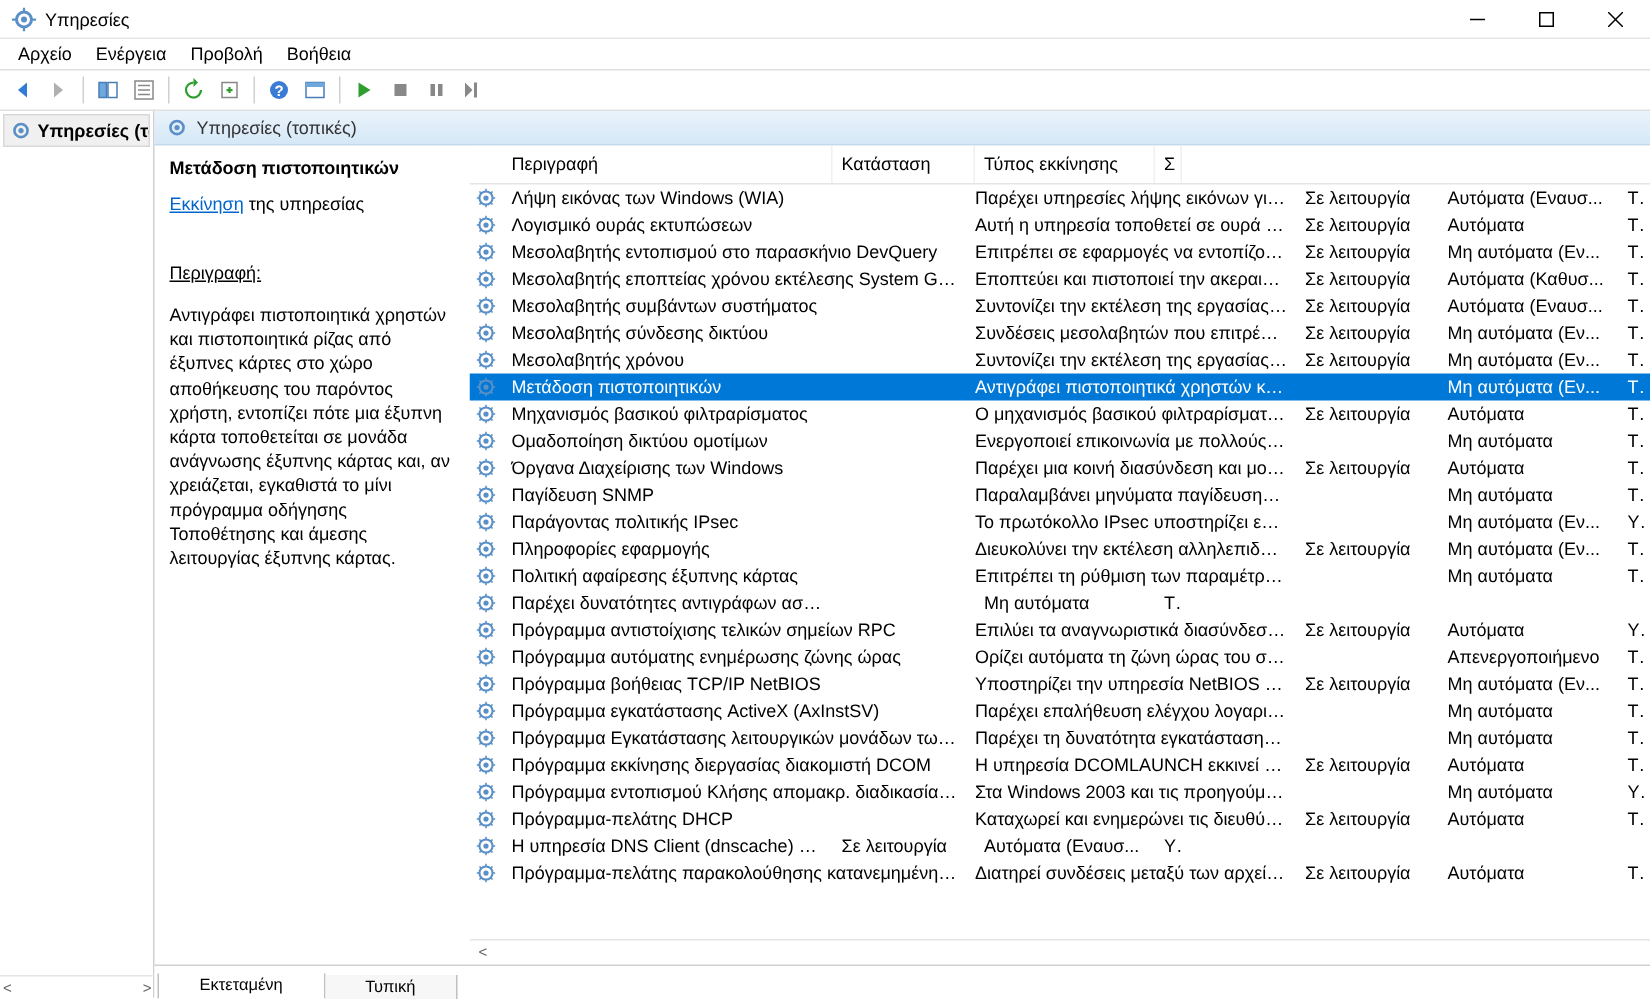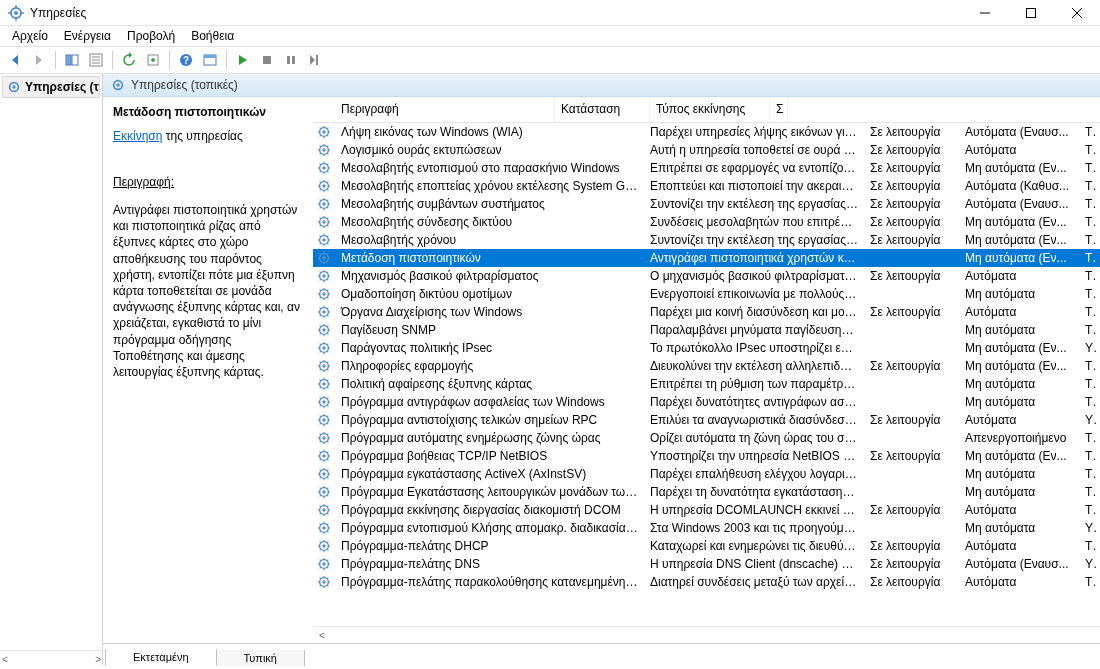--- a/index.html
+++ b/index.html
@@ -285,21 +285,21 @@
                     <line x1="8" y1="13" x2="8" y2="15"></line>
                     <line x1="1" y1="8" x2="3" y2="8"></line>
                     <line x1="13" y1="8" x2="15" y2="8"></line>
                     <line x1="3" y1="3" x2="4.5" y2="4.5"></line>
                     <line x1="11.5" y1="11.5" x2="13" y2="13"></line>
                     <line x1="3" y1="13" x2="4.5" y2="11.5"></line>
                     <line x1="11.5" y1="4.5" x2="13" y2="3"></line>
                   </g>
                 </svg>
               </div>
-              <div class="cell col-name">Μεσολαβητής εντοπισμού στο παρασκήνιο Windows</div>
+              <div class="cell col-name">Μεσολαβητής εντοπισμού στο παρασκήνιο DevQuery</div>
               <div class="cell col-desc">Επιτρέπει σε εφαρμογές να εντοπίζουν ...</div>
               <div class="cell col-status">Σε λειτουργία</div>
               <div class="cell col-start">Μη αυτόματα (Εν...</div>
               <div class="cell col-logon">Τ</div>
             </div>
             <div class="row">
               <div class="gear-cell">
                 <svg width="14" height="14" viewBox="0 0 16 16">
                   <circle cx="8" cy="8" r="5" fill="none" stroke="#5a8fc7" stroke-width="1.6"></circle>
                   <circle cx="8" cy="8" r="2" fill="#5a8fc7"></circle>
@@ -584,21 +584,20 @@
                     <line x1="8" y1="13" x2="8" y2="15"></line>
                     <line x1="1" y1="8" x2="3" y2="8"></line>
                     <line x1="13" y1="8" x2="15" y2="8"></line>
                     <line x1="3" y1="3" x2="4.5" y2="4.5"></line>
                     <line x1="11.5" y1="11.5" x2="13" y2="13"></line>
                     <line x1="3" y1="13" x2="4.5" y2="11.5"></line>
                     <line x1="11.5" y1="4.5" x2="13" y2="3"></line>
                   </g>
                 </svg>
               </div>
-              <div class="cell col-name">Πρόγραμμα αντιγράφων ασφαλείας των Windows</div>
               <div class="cell col-desc">Παρέχει δυνατότητες αντιγράφων ασφ...</div>
               <div class="cell col-status"></div>
               <div class="cell col-start">Μη αυτόματα</div>
               <div class="cell col-logon">Τ</div>
             </div>
             <div class="row">
               <div class="gear-cell">
                 <svg width="14" height="14" viewBox="0 0 16 16">
                   <circle cx="8" cy="8" r="5" fill="none" stroke="#5a8fc7" stroke-width="1.6"></circle>
                   <circle cx="8" cy="8" r="2" fill="#5a8fc7"></circle>
@@ -791,21 +790,20 @@
                     <line x1="8" y1="13" x2="8" y2="15"></line>
                     <line x1="1" y1="8" x2="3" y2="8"></line>
                     <line x1="13" y1="8" x2="15" y2="8"></line>
                     <line x1="3" y1="3" x2="4.5" y2="4.5"></line>
                     <line x1="11.5" y1="11.5" x2="13" y2="13"></line>
                     <line x1="3" y1="13" x2="4.5" y2="11.5"></line>
                     <line x1="11.5" y1="4.5" x2="13" y2="3"></line>
                   </g>
                 </svg>
               </div>
-              <div class="cell col-name">Πρόγραμμα-πελάτης DNS</div>
               <div class="cell col-desc">Η υπηρεσία DNS Client (dnscache) αποθ...</div>
               <div class="cell col-status">Σε λειτουργία</div>
               <div class="cell col-start">Αυτόματα (Εναυσ...</div>
               <div class="cell col-logon">Υ</div>
             </div>
             <div class="row">
               <div class="gear-cell">
                 <svg width="14" height="14" viewBox="0 0 16 16">
                   <circle cx="8" cy="8" r="5" fill="none" stroke="#5a8fc7" stroke-width="1.6"></circle>
                   <circle cx="8" cy="8" r="2" fill="#5a8fc7"></circle>

